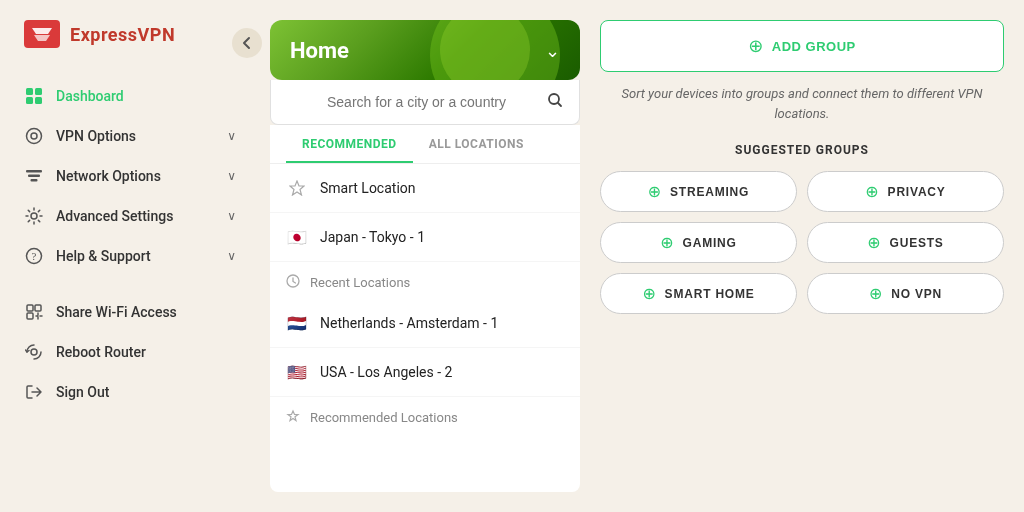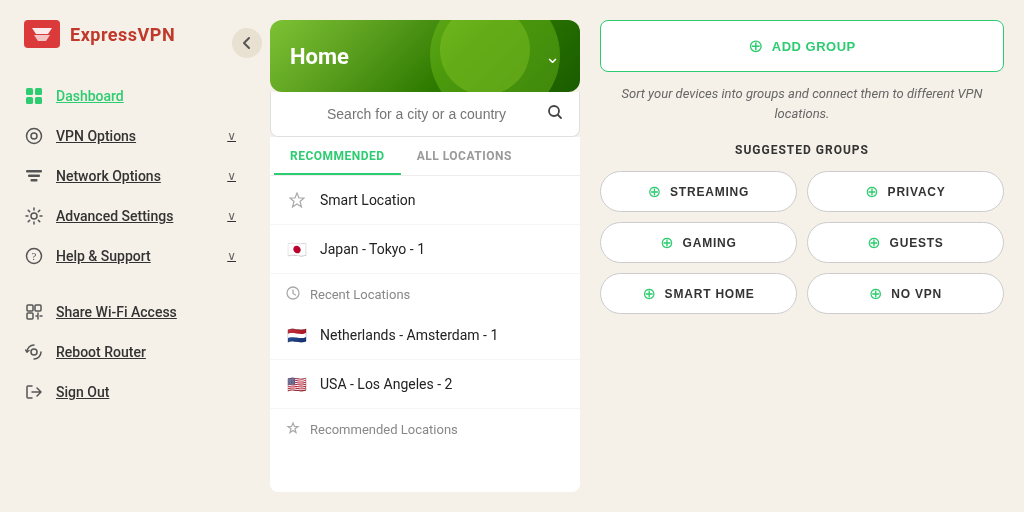--- a/index.html
+++ b/index.html
@@ -42,21 +42,20 @@
 
     .nav-item {
       display: flex;
       align-items: center;
       gap: 12px;
       padding: 10px 24px;
       cursor: pointer;
       font-size: 14px;
       color: #333;
       font-weight: 500;
-      text-decoration: underline;
     }
 
     .nav-item.active {
       color: #2ecc71;
     }
 
     .nav-item .nav-icon {
       width: 20px;
       height: 20px;
       display: flex;
@@ -113,21 +112,21 @@
     .home-card {
       background: linear-gradient(135deg, #7dc234 0%, #5a9e1e 30%, #2d7a00 60%, #1a5c00 100%);
       border-radius: 12px;
       padding: 16px 20px;
       display: flex;
       align-items: center;
       justify-content: space-between;
       margin-bottom: 0;
       position: relative;
       overflow: hidden;
-      height: 72px;
+      height: 60px;
     }
 
     .home-card::before {
       content: '';
       position: absolute;
       right: 20px;
       top: -30px;
       width: 130px;
       height: 130px;
       border-radius: 50%;
@@ -183,21 +182,21 @@
     .search-icon {
       color: #555;
       font-size: 16px;
       cursor: pointer;
     }
 
     .tabs-bar {
       background: white;
       display: flex;
       border-bottom: 1px solid #eee;
-      padding: 0 4px;
+      padding: 0 16px;
     }
 
     .tab {
       padding: 12px 16px 10px;
       font-size: 12px;
       font-weight: 700;
       letter-spacing: 0.5px;
       cursor: pointer;
       color: #999;
     }

